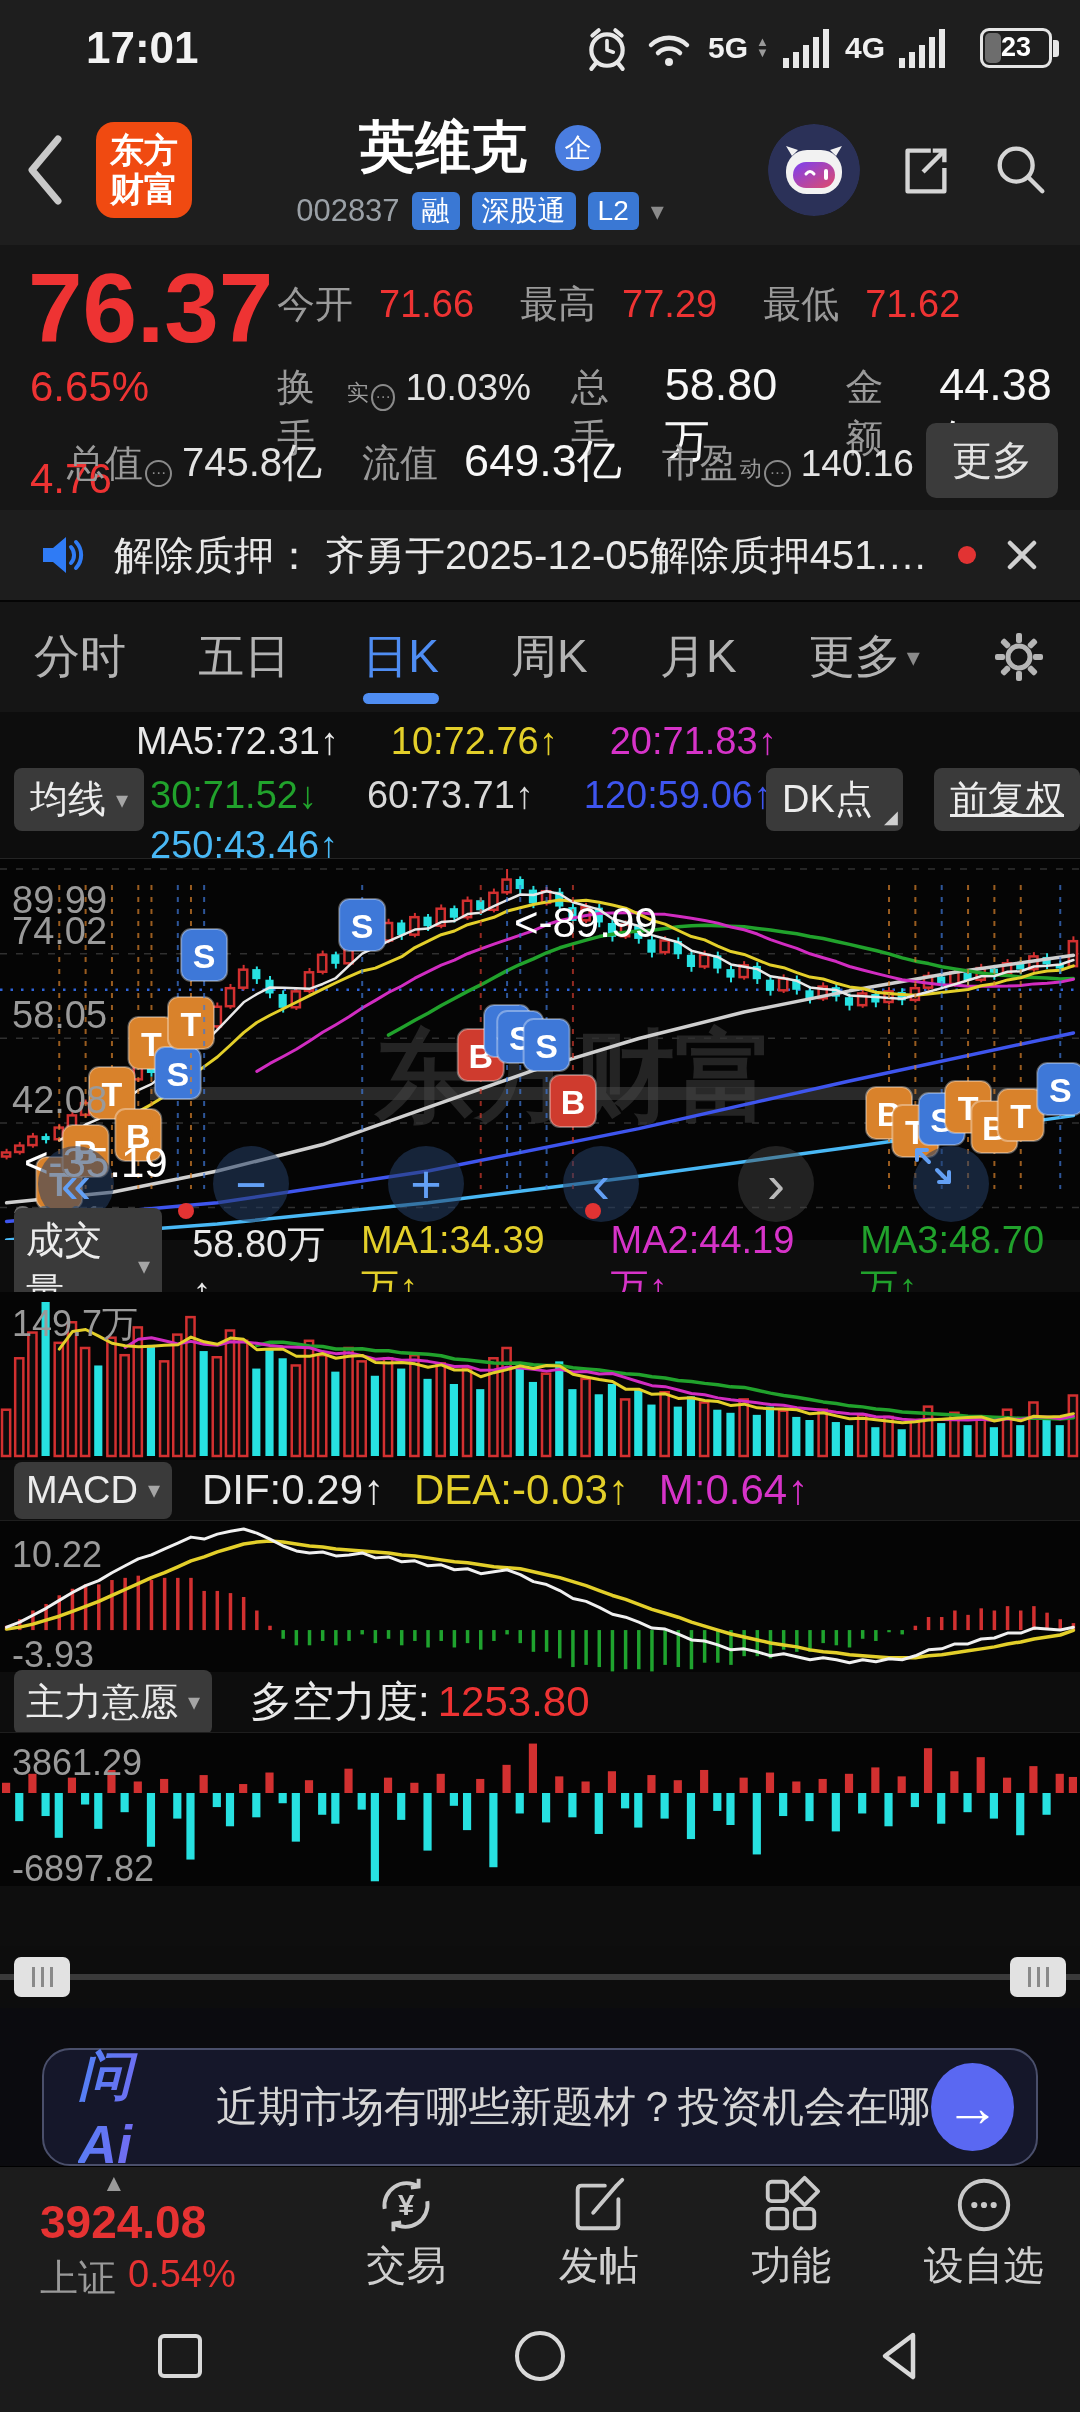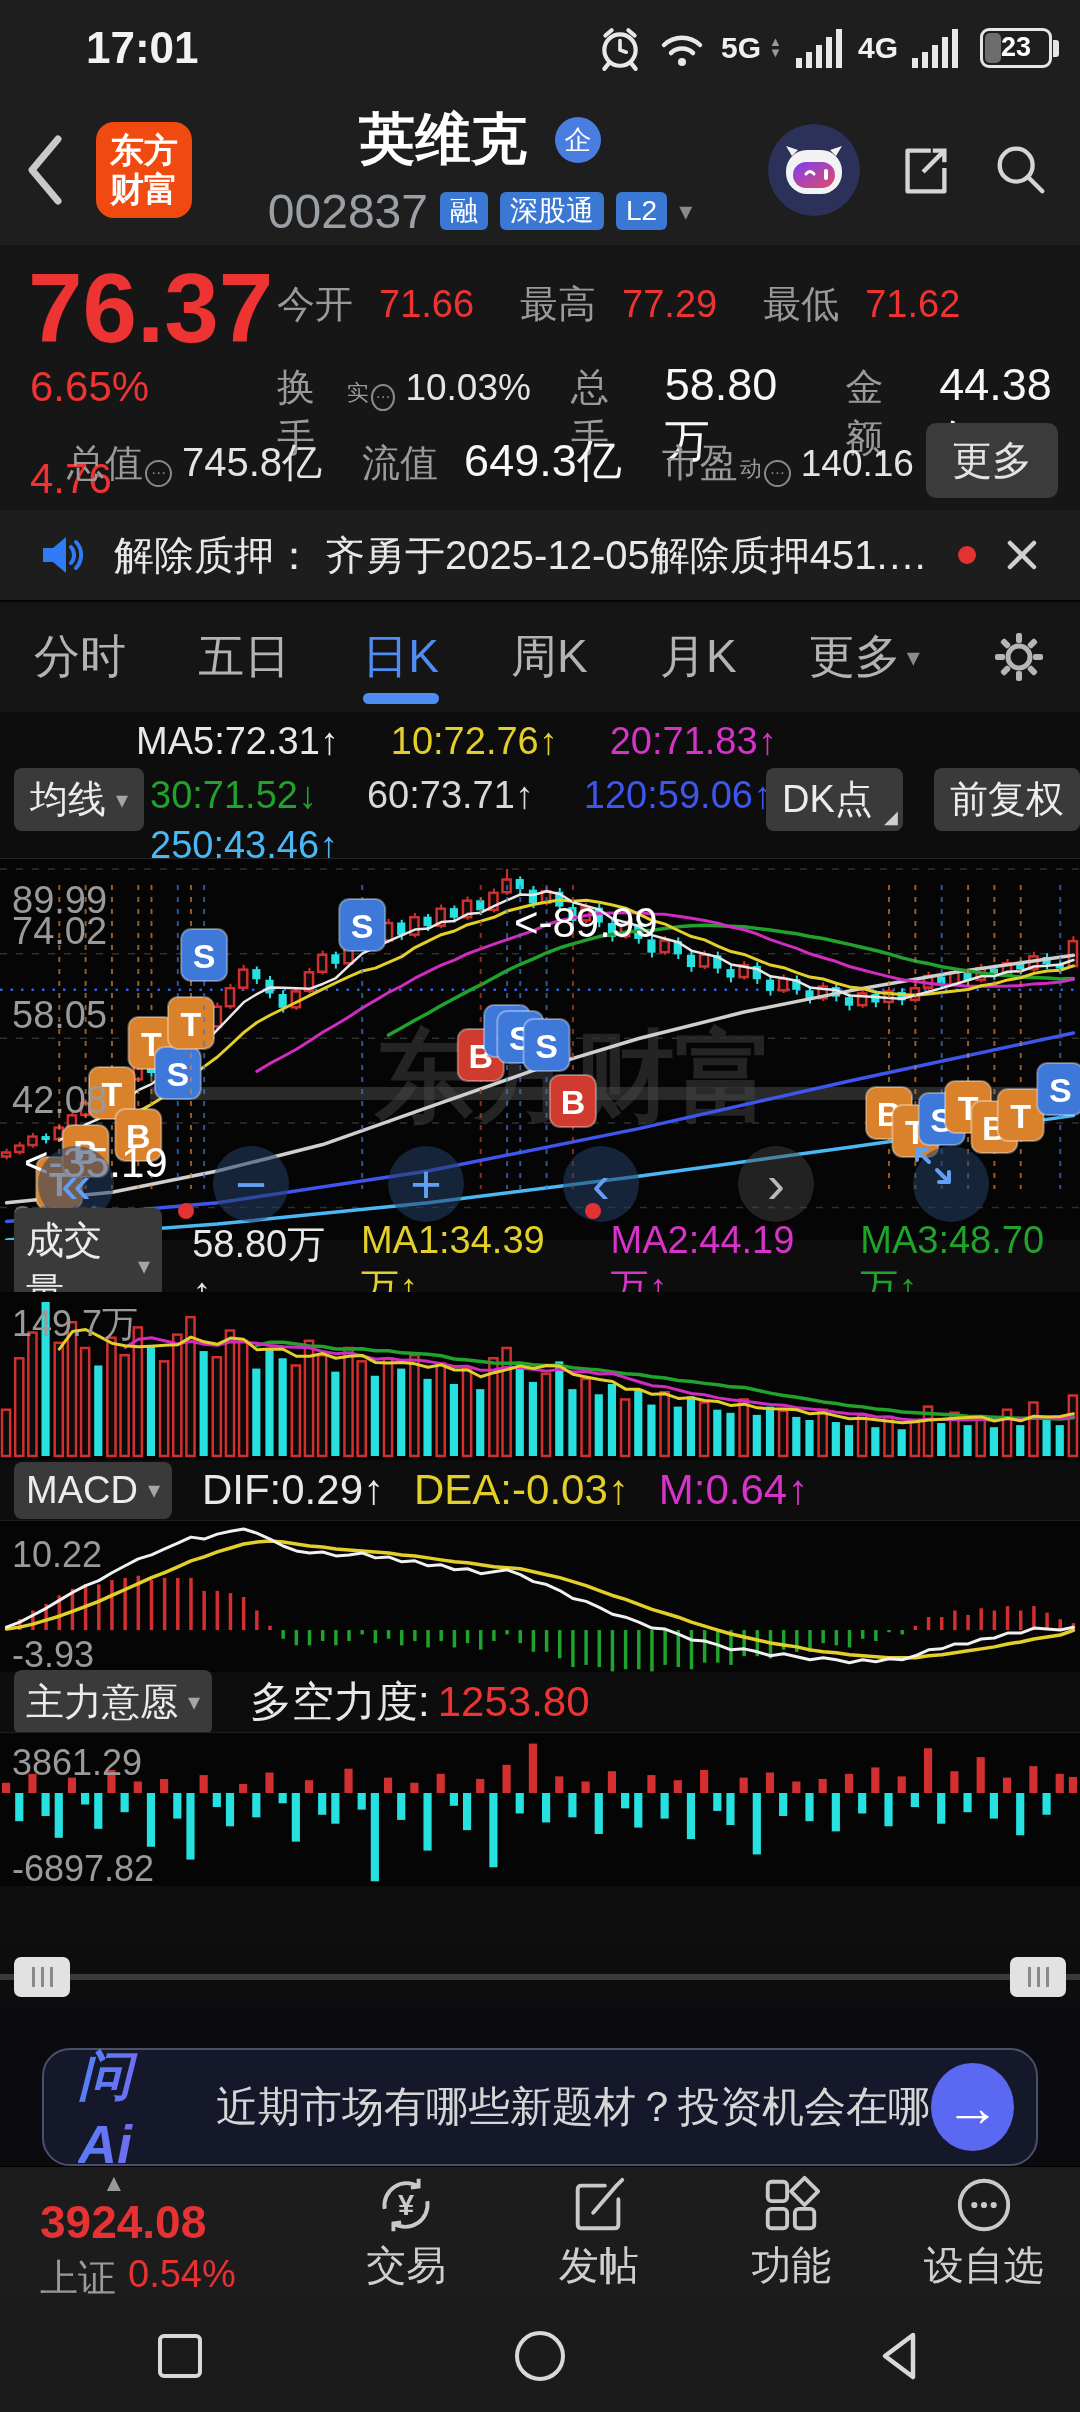--- a/index.html
+++ b/index.html
@@ -8,37 +8,37 @@
        font-family:"Liberation Sans","DejaVu Sans",sans-serif;color:#ddd;}
   .abs{position:absolute;left:0;right:0;}
 
   
   .status-bar{top:0;height:95px;background:#1e1e1e;display:flex;align-items:center;padding:0 28px;}
   .sb-time{font-size:44px;font-weight:bold;color:#f2f2f2;margin-left:58px;}
   .sb-right{margin-left:auto;display:flex;align-items:center;gap:14px;}
   .sb-net{font-size:30px;font-weight:bold;color:#f0f0f0;line-height:1;}
   .sb-arrows{display:flex;flex-direction:column;font-size:13px;line-height:0.8;color:#9a9a9a;margin-left:-6px;}
   .bat{position:relative;width:72px;height:40px;border:3px solid #e5e5e5;border-radius:9px;
-       display:flex;align-items:center;justify-content:center;margin-left:6px;}
+       display:flex;align-items:center;justify-content:center;margin-left:19px;}
   .bat-fill{position:absolute;left:2px;top:2px;bottom:2px;width:24%;background:#6d6d6d;border-radius:5px;}
   .bat-txt{position:relative;font-size:27px;font-weight:bold;color:#fff;}
   .bat-nub{position:absolute;right:-10px;top:9px;width:6px;height:17px;background:#e5e5e5;border-radius:0 3px 3px 0;}
 
   
   .header{top:95px;height:150px;background:#1e1e1e;display:flex;align-items:center;padding:0 22px;}
   .logo{width:96px;height:96px;background:#f04a11;border-radius:18px;display:flex;flex-direction:column;
         align-items:center;justify-content:center;margin-left:28px;}
   .logo span{font-size:34px;font-weight:bold;color:#fff;line-height:1.15;}
   .head-center{flex:1;display:flex;flex-direction:column;align-items:center;justify-content:center;}
   .title-row{display:flex;align-items:center;gap:28px;}
   .stock-title{font-size:56px;font-weight:bold;color:#fff;}
   .ent-badge{width:46px;height:46px;border-radius:50%;background:#4a7de0;color:#fff;font-size:27px;
              display:flex;align-items:center;justify-content:center;}
   .sub-row{display:flex;align-items:center;gap:12px;margin-top:6px;}
-  .stock-code{font-size:48px;color:#9aa0a6;}
+  .stock-code{font-size:31px;color:#9aa0a6;}
   .tag{background:#3a78d4;color:#fff;font-size:28px;border-radius:6px;padding:2px 10px;line-height:1.2;}
   .caret{color:#8a8a8a;font-size:26px;}
   .head-icons{display:flex;align-items:center;gap:34px;margin-right:6px;}
   .mascot{width:92px;height:92px;border-radius:50%;overflow:hidden;}
 
   
   .quote{top:245px;height:265px;background:#161616;}
   .q-price{position:absolute;left:28px;top:14px;font-size:98px;font-weight:bold;color:#ee3333;line-height:1;}
   .q-chg{position:absolute;left:30px;top:118px;display:flex;gap:44px;font-size:42px;color:#ee3333;flex-direction:column;}
   .q-row{position:absolute;display:flex;align-items:baseline;}
@@ -77,21 +77,21 @@
   .ma-r2{position:absolute;left:150px;top:62px;display:flex;gap:50px;}
   .ma-r3{position:absolute;left:150px;top:112px;}
   .c-w{color:#e8e8e8;} .c-y{color:#e3cf2a;} .c-m{color:#d633c8;} .c-g{color:#21a22c;}
   .c-gr{color:#d8d8d8;} .c-b{color:#3e55ee;} .c-lb{color:#49b8f5;} .c-red{color:#ee3333;}
   .chip{position:absolute;background:#3a3a3a;border-radius:8px;color:#ececec;padding:6px 16px;
         font-size:38px;display:inline-flex;align-items:center;gap:10px;}
   .chip .caret{font-size:24px;color:#a5a5a5;}
   .chip-avg{left:14px;top:56px;}
   .chip-dk{left:766px;top:56px;padding-right:30px;}
   .chip-dk .corner{position:absolute;right:5px;bottom:3px;font-size:18px;color:#cfcfcf;}
-  .chip-adj{left:934px;top:56px;}
+  .chip-adj{left:934px;top:56px;text-decoration:underline;}
 
   
   .kline{top:858px;height:382px;background:#050505;border-top:1px solid #242424;}
   .kline svg,.volchart svg,.macdchart svg,.forcechart svg{position:absolute;left:0;top:0;}
   .knav{position:absolute;width:76px;height:76px;border-radius:50%;background:rgba(36,62,100,0.55);
         color:#63a0f5;display:flex;align-items:center;justify-content:center;font-size:54px;top:287px;}
   .knav.gray{background:rgba(72,72,72,0.45);color:#b9b9b9;}
   .kdot{position:absolute;width:16px;height:16px;border-radius:50%;background:#e23333;top:344px;}
 
   .panel-head{display:flex;align-items:center;gap:30px;padding-left:14px;background:#0d0d0d;font-size:38px;}

